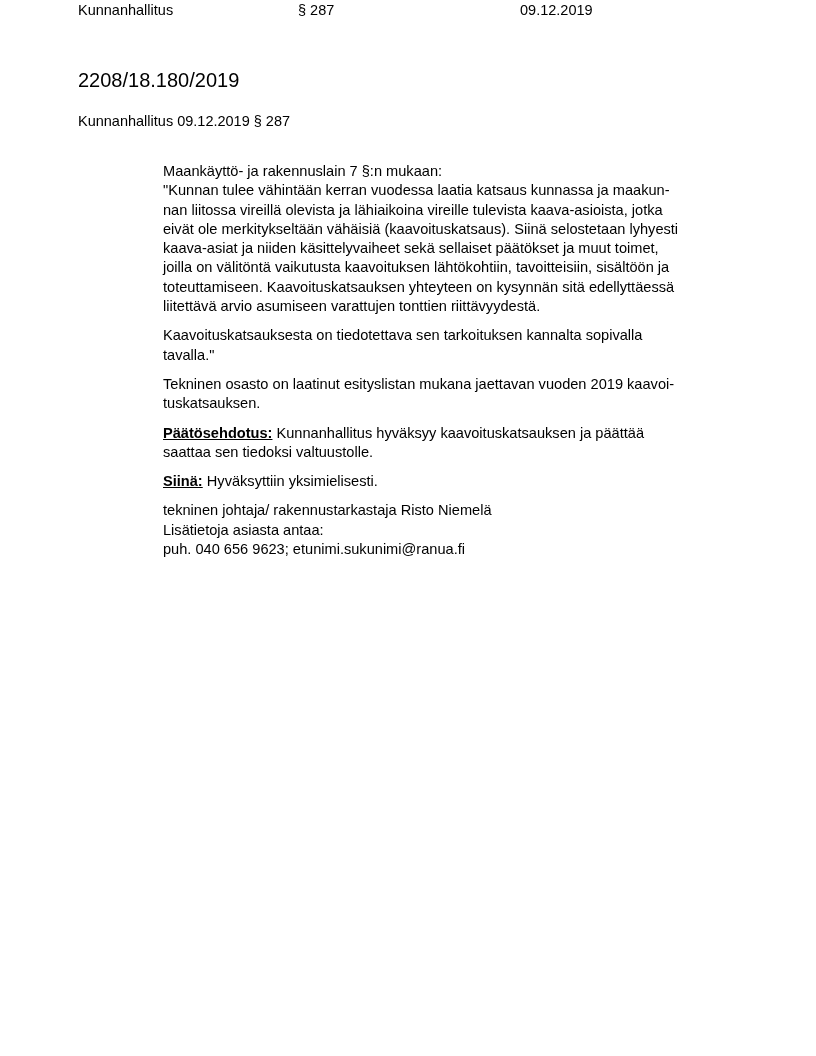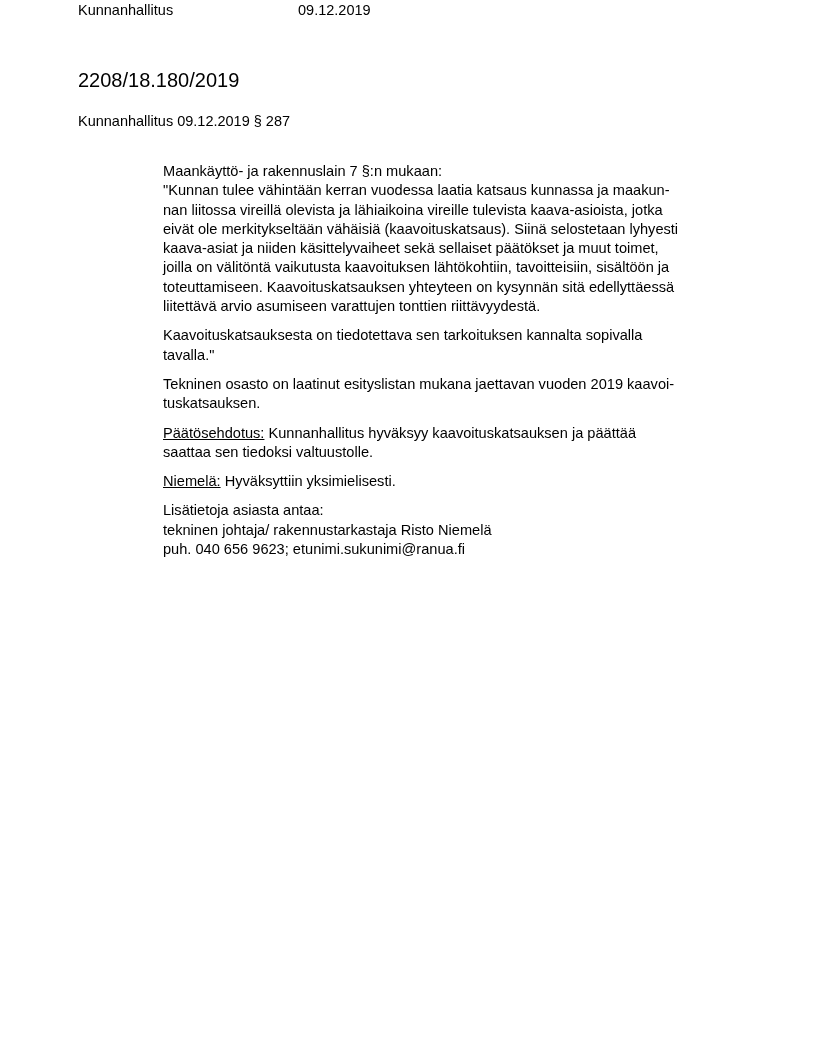--- a/index.html
+++ b/index.html
@@ -75,34 +75,35 @@
   .para {
     margin: 0 0 0 0;
   }
   .para + .para {
     margin-top: 10px;
   }
   .para.tight + .para.tight {
     margin-top: 0;
   }
   .lbl {
-    font-weight: normal;
+    font-weight: bold;
     text-decoration: underline;
   }
   .nowrap-lines {
     white-space: pre-line;
   }
 </style>
 </head>
 <body>
 
 <div class="page">
 
   <div class="header-row">
     <div class="header-organ">Kunnanhallitus</div>
+    <div class="header-section">§ 287</div>
     <div class="header-date">09.12.2019</div>
   </div>
 
 
   <div class="doc-refno">2208/18.180/2019</div>
 
   <div class="doc-meeting">Kunnanhallitus 09.12.2019 § 287</div>
 
   <div class="body-block">
 
@@ -118,23 +119,23 @@
 
     <div class="para nowrap-lines">Kaavoituskatsauksesta on tiedotettava sen tarkoituksen kannalta sopivalla
 tavalla."</div>
 
     <div class="para nowrap-lines">Tekninen osasto on laatinut esityslistan mukana jaettavan vuoden 2019 kaavoi-
 tuskatsauksen.</div>
 
     <div class="para"><span class="lbl">Päätösehdotus:</span><span class="nowrap-lines"> Kunnanhallitus hyväksyy kaavoituskatsauksen ja päättää
 saattaa sen tiedoksi valtuustolle.</span></div>
 
-    <div class="para"><span class="lbl">Niemelä:</span><span> Hyväksyttiin yksimielisesti.</span></div>
+    <div class="para"><span class="lbl">Siinä:</span><span> Hyväksyttiin yksimielisesti.</span></div>
 
     <div class="para">
+      <div>tekninen johtaja/ rakennustarkastaja Risto Niemelä</div>
       <div>Lisätietoja asiasta antaa:</div>
-      <div>tekninen johtaja/ rakennustarkastaja Risto Niemelä</div>
       <div>puh. 040 656 9623; etunimi.sukunimi@ranua.fi</div>
     </div>
 
   </div>
 
 </div>
 
 </body></html>

